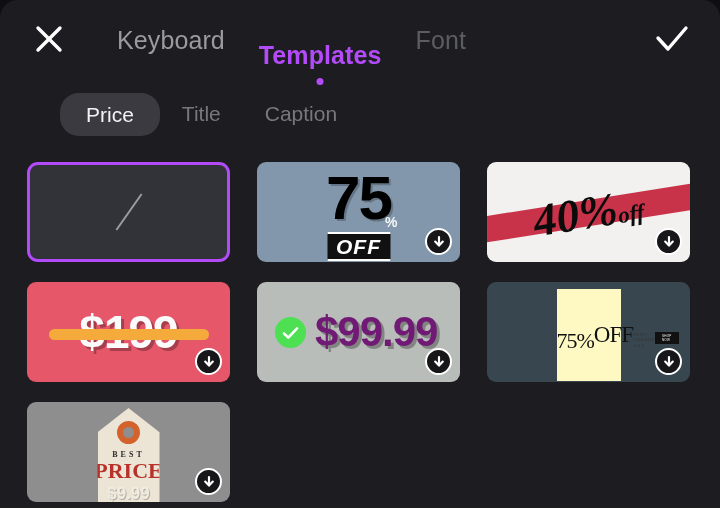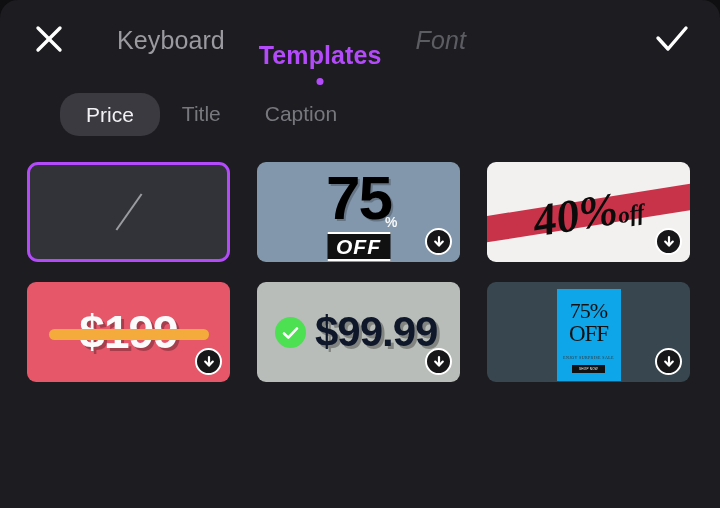--- a/index.html
+++ b/index.html
@@ -30,21 +30,21 @@
   }
   .nav-items{
     position:absolute;left:100px;top:19px;height:42px;
     display:flex;align-items:center;gap:0px;
   }
   .nav-item{
     position:relative;font-size:25px;letter-spacing:.1px;
     color:#9a9aa0;padding:0 17px;white-space:nowrap;cursor:pointer;
   }
   .nav-item.active{color:#b44bfa;font-weight:bold;margin-top:30px;}
-  .nav-item.faded{color:#5c5c63;font-style:italic;}
+  .nav-item.faded{color:#5c5c63;}
   .nav-dot{
     position:absolute;left:50%;transform:translateX(-50%);
     bottom:-15px;width:7px;height:7px;border-radius:50%;background:#b44bfa;
   }
   
   .nav-fade{
     position:absolute;left:600px;top:14px;width:52px;height:52px;
     background:linear-gradient(to right,rgba(29,29,33,0) 0%,rgba(29,29,33,.96) 62%,#1d1d21 100%);
     pointer-events:none;
   }
@@ -134,30 +134,30 @@
   }
 
   
   .c-gray{background:#b9bdb9;}
   .c5-check{
     position:absolute;left:18px;top:35px;width:31px;height:31px;border-radius:50%;
     background:#4ce052;display:flex;align-items:center;justify-content:center;
   }
   .c5-txt{
     position:absolute;left:58px;top:26px;
-    font-size:42px;font-weight:bold;color:#0f172a;letter-spacing:-1px;
+    font-size:42px;font-weight:bold;color:#701a75;letter-spacing:-1px;
     text-shadow:3px 3px 0 rgba(0,0,0,.3);font-family:"Liberation Sans",sans-serif;
   }
 
   
   .c-slate{background:#38474f;}
   .c6-poster{
     position:absolute;left:50%;top:7px;transform:translateX(-50%);
-    width:64px;height:92px;background:#0ea5e9;
-    display:flex;flex-direction:column;align-items:center;
+    width:64px;height:92px;background:#fef9c3;
+    display:flex;align-items:center;
   }
   .c6-l1{
     font-family:"Liberation Serif",serif;font-size:22px;line-height:22px;
     color:#111;margin-top:11px;font-weight:normal;letter-spacing:-1px;
   }
   .c6-l2{
     font-family:"Liberation Serif",serif;font-size:23px;line-height:24px;
     color:#111;letter-spacing:-1px;
   }
   .c6-sub{
@@ -309,15 +309,29 @@
         <div class="c6-btn">SHOP NOW</div>
       </div>
       <div class="dl">
         <svg width="14" height="14" viewBox="0 0 14 14">
           <line x1="7" y1="2" x2="7" y2="10" stroke="#fff" stroke-width="2.2" stroke-linecap="round"></line>
           <polyline points="3.2,6.6 7,10.6 10.8,6.6" fill="none" stroke="#fff" stroke-width="2.2" stroke-linecap="round" stroke-linejoin="round"></polyline>
         </svg>
       </div>
     </div>
 
+    <div class="card c-gray2">
+      <div class="c7-tag">
+        <div class="c7-ring"></div>
+        <div class="c7-best">BEST</div>
+        <div class="c7-price">PRICE</div>
+        <div class="c7-amt">$9.99</div>
+      </div>
+      <div class="dl">
+        <svg width="14" height="14" viewBox="0 0 14 14">
+          <line x1="7" y1="2" x2="7" y2="10" stroke="#fff" stroke-width="2.2" stroke-linecap="round"></line>
+          <polyline points="3.2,6.6 7,10.6 10.8,6.6" fill="none" stroke="#fff" stroke-width="2.2" stroke-linecap="round" stroke-linejoin="round"></polyline>
+        </svg>
+      </div>
+    </div>
 
   </div>
 </div>
 
 </body></html>

